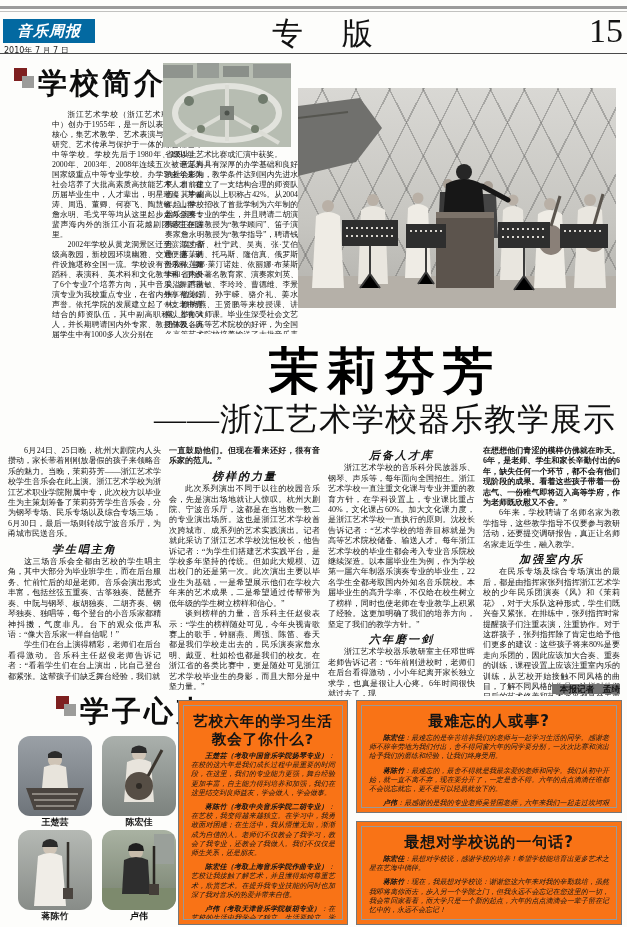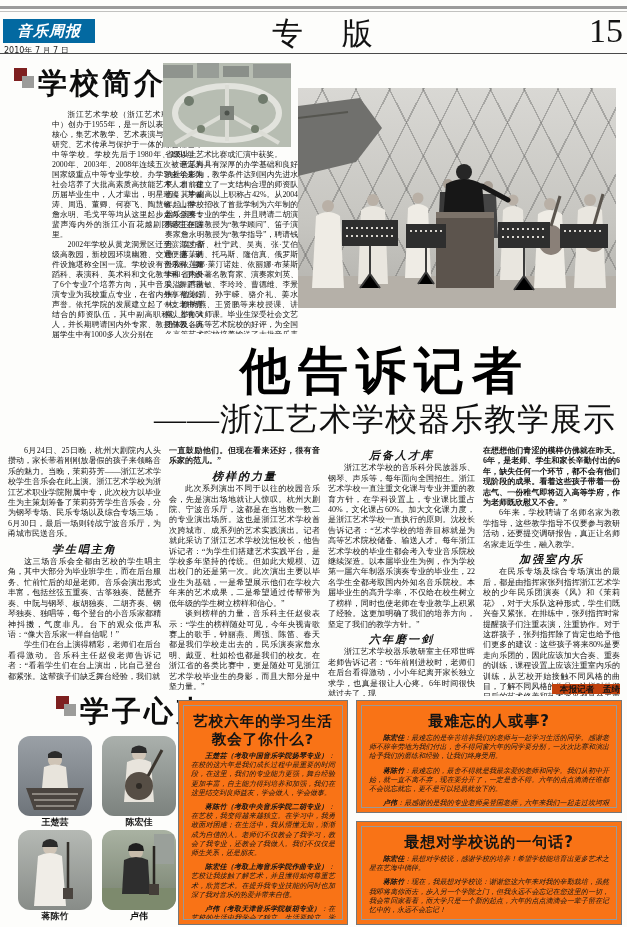--- a/index.html
+++ b/index.html
@@ -48,21 +48,21 @@
   
   .acol{top:446px;height:250px;overflow:hidden;font-size:8px;line-height:10.4px;text-align:justify;}
   .acol p{margin:0;text-indent:2em;}
   .acol p.cont{text-indent:0;font-weight:bold;}
   .acol h4{margin:4px 0 3px 0;text-align:center;font-size:11px;letter-spacing:2px;
            font-style:italic;font-weight:bold;font-family:"Liberation Serif",serif;}
   .ac1{left:8px;width:153px;}
   .ac2{left:169px;width:151px;}
   .ac3{left:328px;width:147px;}
   .ac4{left:483px;width:137px;}
-  .byline{position:absolute;right:0;bottom:2px;background:#c2410c;padding-left:8px;
+  .byline{position:absolute;right:0;bottom:2px;background:#737373;padding-left:8px;
           font-weight:bold;font-size:8.6px;font-family:"Liberation Serif",serif;}
   
   .grid{left:18px;top:736px;width:158px;display:grid;grid-template-columns:74px 74px;column-gap:10px;row-gap:2px;}
   .sp{width:74px;height:80px;border-radius:12px;overflow:hidden;}
   .sp1{background:linear-gradient(#9aa0a6,#6e747a);}
   .sp2{background:linear-gradient(#aab0ac,#7c827e);}
   .sp3{background:linear-gradient(#b5b9b4,#888c88);}
   .sp4{background:linear-gradient(#a9b2a2,#76806e);}
   .cap{text-align:center;font-family:"DejaVu Sans",sans-serif;font-weight:bold;font-size:9px;height:12px;line-height:12px;}
   
@@ -175,21 +175,21 @@
           <path d="M266 143 L306 143"></path>
       </g>
       <g stroke="#3c3c3c" stroke-width="2">
         <path d="M72 158 L72 186 M62 200 L72 186 L82 200"></path>
         <path d="M226 160 L226 188 M216 202 L226 188 L236 202"></path>
         <path d="M128 160 L128 184 M120 196 L128 184 L136 196"></path>
       </g>
     </svg>
   </div>
 
-  <div class="abs headline">他告诉记者</div>
+  <div class="abs headline">茉莉芬芳</div>
   <div class="abs subhead-line">——浙江艺术学校器乐教学展示</div>
 
   <div class="abs acol ac1">
     <p>6月24日、25日晚，杭州大剧院内人头攒动，家长带着刚刚放暑假的孩子来领略音乐的魅力。当晚，茉莉芬芳——浙江艺术学校学生音乐会在此上演。浙江艺术学校为浙江艺术职业学院附属中专，此次校方以毕业生为主策划筹备了茉莉芬芳学生音乐会，分为钢琴专场、民乐专场以及综合专场三场，6月30日，最后一场则转战宁波音乐厅，为甬城市民送音乐。</p>
     <h4>学生唱主角</h4>
     <p>这三场音乐会全都由艺校的学生唱主角，其中大部分为毕业班学生，而在后台服务、忙前忙后的却是老师。音乐会演出形式丰富，包括丝弦五重奏、古筝独奏、琵琶齐奏、中阮与钢琴、板胡独奏、二胡齐奏、钢琴独奏、独唱等，每个登台的小音乐家都精神抖擞，气度非凡。台下的观众低声私语：“像大音乐家一样自信呢！”</p>
     <p>学生们在台上演得精彩，老师们在后台看得激动。音乐科主任赵俊老师告诉记者：“看着学生们在台上演出，比自己登台都紧张。这帮孩子们缺乏舞台经验，我们就</p>
   </div>
   <div class="abs acol ac2">
     <p class="cont">一直鼓励他们。但现在看来还好，很有音乐家的范儿。”</p>

